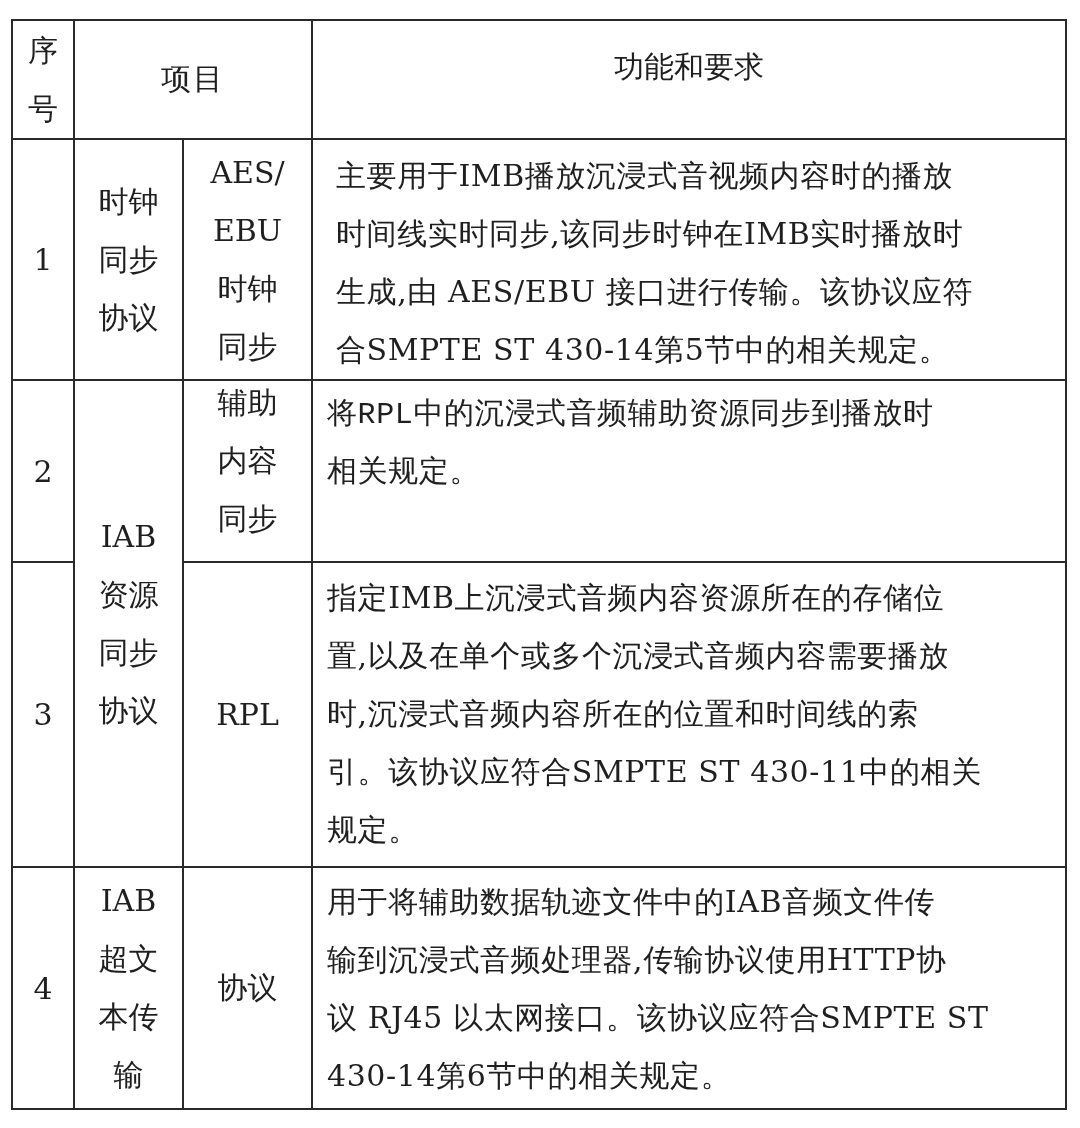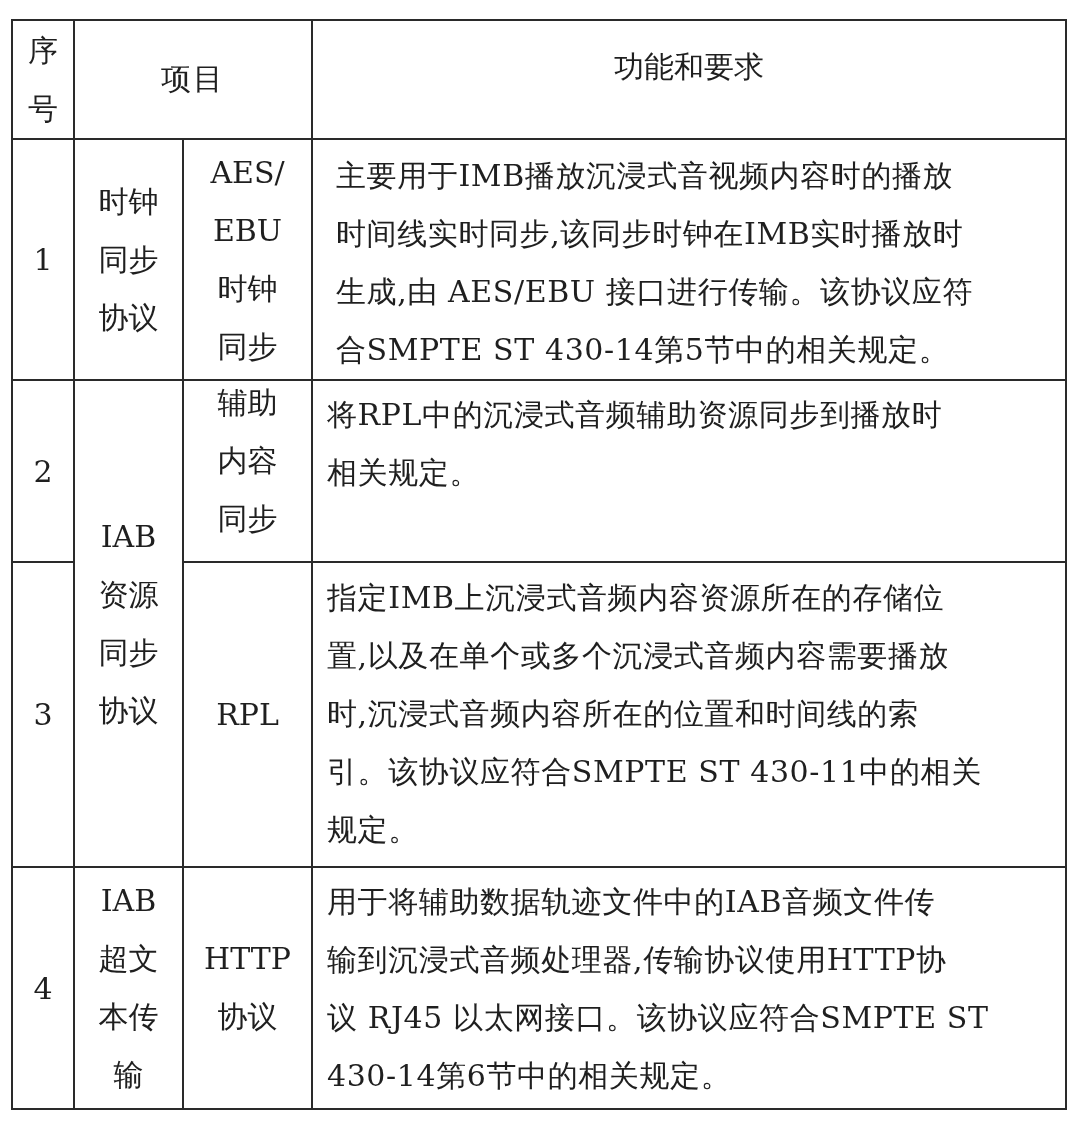--- a/index.html
+++ b/index.html
@@ -75,21 +75,21 @@
 <div class="cell" style="left:13px; top:381px; width:60px; height:180px;">
   <span class="hdr">2</span>
 </div>
 <div class="cell" style="left:184px; top:381px; width:127px; height:160px;">
   <div class="stack">
     <span>辅助</span>
     <span>内容</span>
     <span>同步</span>
   </div>
 </div>
-<div class="desc" style="left:313px; top:386px; width:752px;">
+<div class="desc" style="left:313px; top:386px; width:752px;font-family:Liberation Mono, monospace;">
   <span>将RPL中的沉浸式音频辅助资源同步到播放时</span>
   <span>相关规定。</span>
 </div>
 
 <div class="cell" style="left:75px; top:381px; width:107px; height:485px;">
   <div class="stack">
     <span>IAB</span>
     <span>资源</span>
     <span>同步</span>
     <span>协议</span>
@@ -118,21 +118,20 @@
 <div class="cell" style="left:75px; top:868px; width:107px; height:240px;">
   <div class="stack">
     <span>IAB</span>
     <span>超文</span>
     <span>本传</span>
     <span>输</span>
   </div>
 </div>
 <div class="cell" style="left:184px; top:868px; width:127px; height:240px;">
   <div class="stack">
-    <span>HTTP</span>
     <span>协议</span>
   </div>
 </div>
 <div class="desc" style="left:313px; top:873px; width:744px;">
   <span>用于将辅助数据轨迹文件中的IAB音频文件传</span>
   <span>输到沉浸式音频处理器,传输协议使用HTTP协</span>
   <span>议 RJ45 以太网接口。该协议应符合SMPTE ST</span>
   <span>430-14第6节中的相关规定。</span>
 </div>
 

